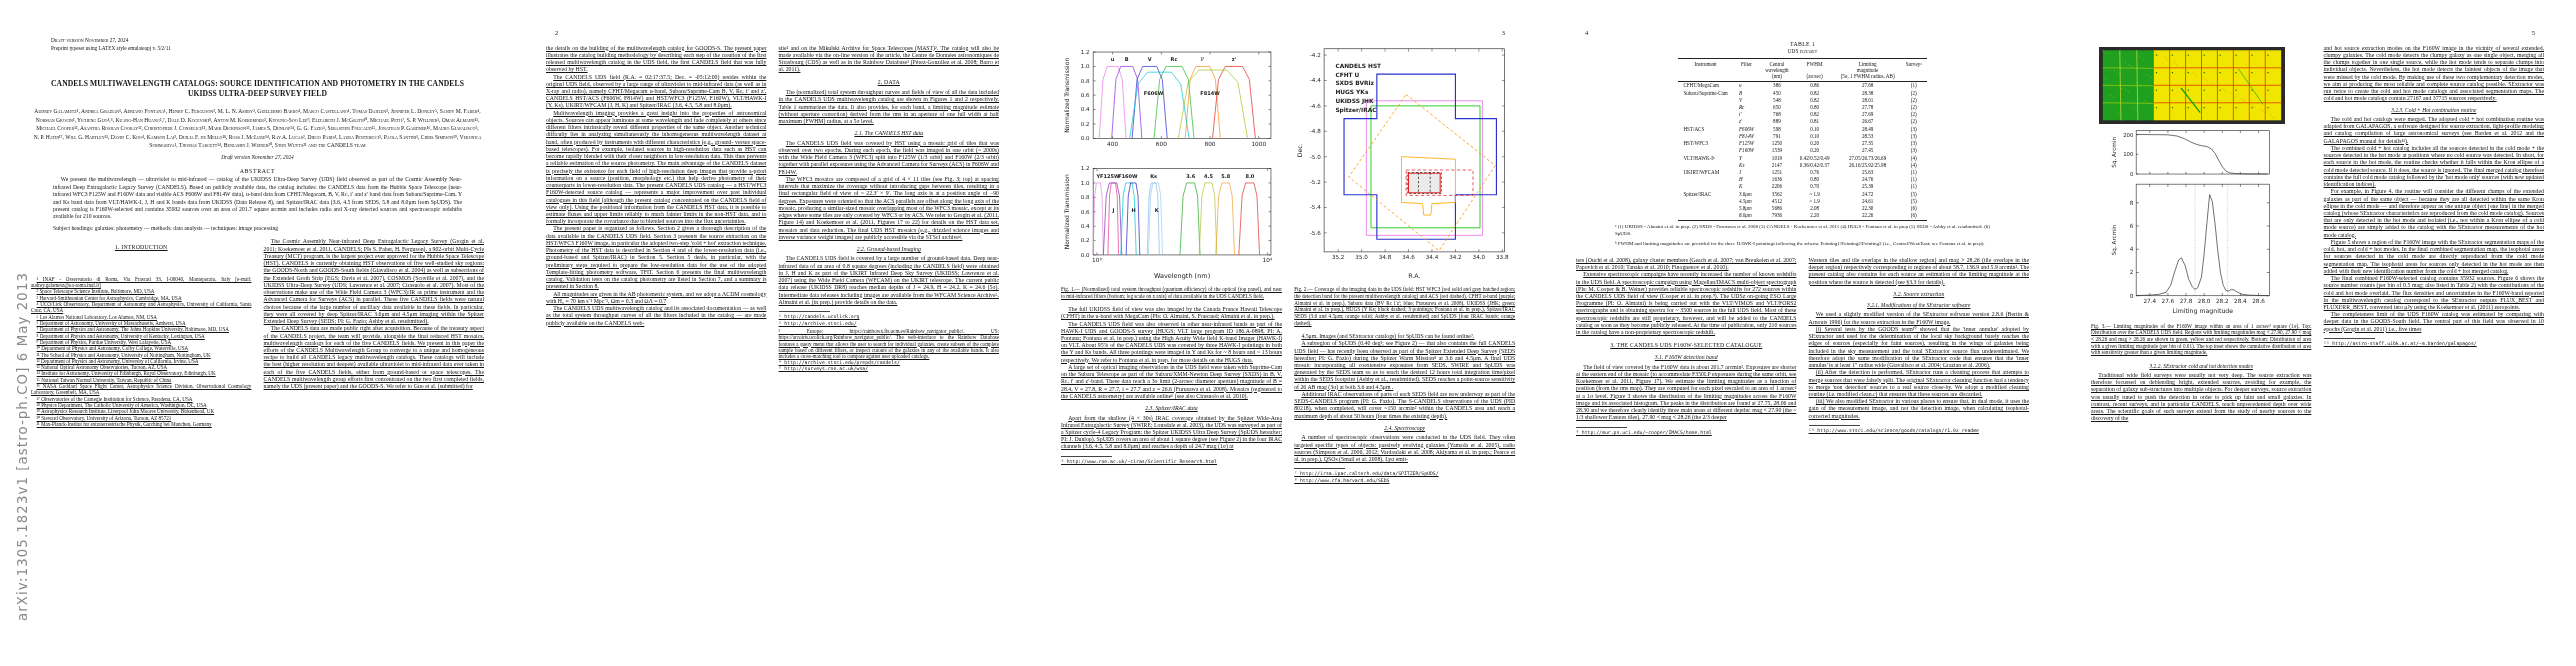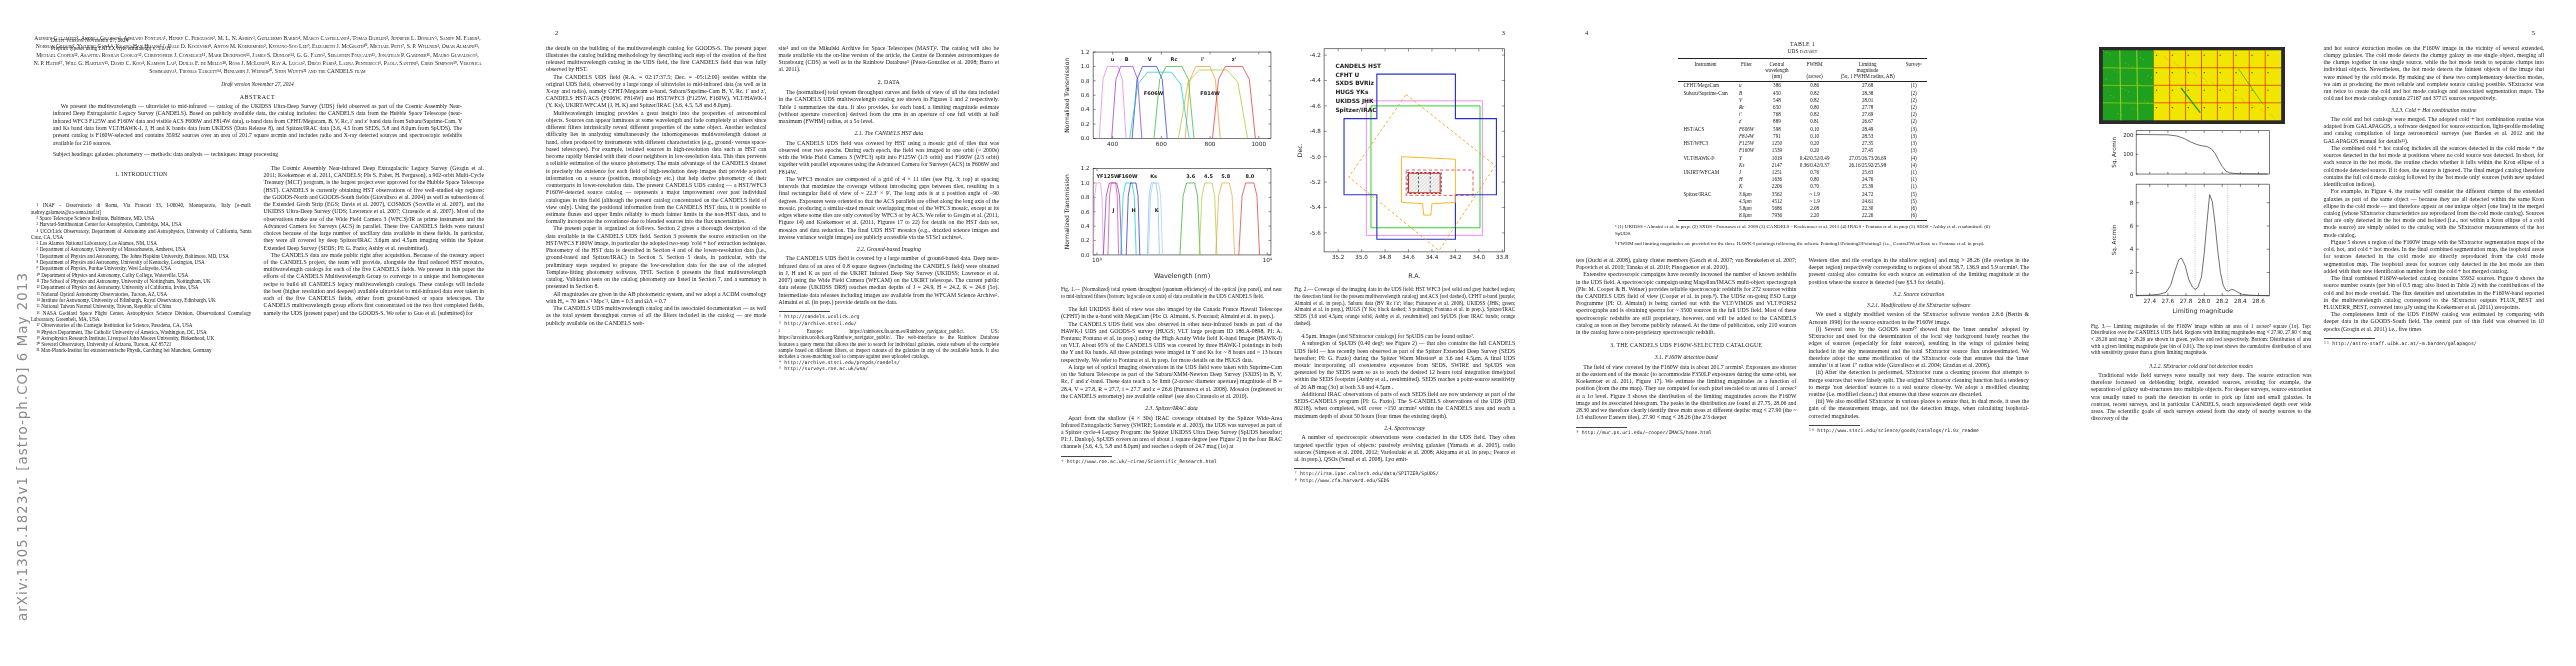--- a/index.html
+++ b/index.html
@@ -1,20 +1,20 @@
 <!DOCTYPE html>
 <html style="font-size:9px"><head>
 <meta charset="utf-8">
 <style>
   html,body{margin:0;padding:0;background:#fff;}
   body{width:2576px;height:667px;overflow:hidden;font-family:"Liberation Serif",serif;color:#141414;}
   .canvas{display:flex;width:2576px;height:667px;}
   .page{width:515px;height:667px;position:relative;box-sizing:border-box;padding:25.6px 31px 0 31px;overflow:hidden;background:#fff;}
   .cols{display:flex;gap:12.2px;margin-top:19px;}
-  .col{width:221px;font-size:5.8px;line-height:1.25;}
+  .col{width:221px;font-size:5.8px;line-height:1.25;text-decoration:underline;}
   .pgnum{position:absolute;top:29px;font-size:6.4px;}
   .pgnum.left{left:40px;} .pgnum.right{right:40px;}
 
   
   .hdr{position:absolute;top:37px;left:51px;font-size:5.3px;line-height:1.5;}
   .hl1{font-variant:small-caps;}
   .sidebar{position:absolute;left:14.5px;top:621px;transform:rotate(-90deg);transform-origin:0 0;
     white-space:nowrap;font-family:"DejaVu Sans",sans-serif;font-size:13.3px;color:#8a8a8a;letter-spacing:1.1px;}
   .title{margin:53px 5.6px 0;text-align:center;font-size:7.6px;font-weight:bold;line-height:1.35;letter-spacing:0.1px;}
   .authors{margin:8.3px 2.2px 0;text-align:center;font-size:5.6px;font-variant:small-caps;line-height:1.5;}
@@ -61,20 +61,21 @@
 <body>
 
 <div class="canvas">
 
   <section class="page">
     <div class="hdr">
       <div class="hl1">Draft version November 27, 2024</div>
       <div class="hl2">Preprint typeset using LATEX style emulateapj v. 5/2/11</div>
     </div>
     <div class="sidebar">arXiv:1305.1823v1  [astro-ph.CO]  6 May 2013</div>
+    <h1 class="title">CANDELS MULTIWAVELENGTH CATALOGS: SOURCE IDENTIFICATION AND PHOTOMETRY IN THE CANDELS UKIDSS ULTRA-DEEP SURVEY FIELD</h1>
     <div class="authors">Audrey Galametz¹, Andrea Grazian¹, Adriano Fontana¹, Henry C. Ferguson², M. L. N. Ashby³, Guillermo Barro⁴, Marco Castellano¹, Tomas Dahlen², Jennifer L. Donley⁵, Sandy M. Faber⁴, Norman Grogin², Yicheng Guo⁴,⁶, Kuang-Han Huang²,⁷, Dale D. Kocevski⁸, Anton M. Koekemoer², Kyoung-Soo Lee⁹, Elizabeth J. McGrath¹⁰, Michael Peth⁷, S. P. Willner³, Omar Almaini¹¹, Michael Cooper¹², Asantha Roshan Cooray¹², Christopher J. Conselice¹¹, Mark Dickinson¹³, James S. Dunlop¹⁴, G. G. Fazio³, Sebastien Foucaud¹⁵, Jonathan P. Gardner¹⁶, Mauro Giavalisco⁶, N. P. Hathi¹⁷, Will G. Hartley¹¹, David C. Koo⁴, Kamson Lai², Duilia F. de Mello¹⁸, Ross J. McLure¹⁴, Ray A. Lucas², Diego Paris¹, Laura Pentericci¹, Paola Santini¹, Chris Simpson¹⁹, Veronica Sommariva¹, Thomas Targett¹⁴, Benjamin J. Weiner²⁰, Stijn Wuyts²¹ and the CANDELS team</div>
     <div class="dateline">Draft version November 27, 2024</div>
     <div class="abs-head">ABSTRACT</div>
     <div class="abstract">We present the multiwavelength — ultraviolet to mid-infrared — catalog of the UKIDSS Ultra-Deep Survey (UDS) field observed as part of the Cosmic Assembly Near-infrared Deep Extragalactic Legacy Survey (CANDELS). Based on publicly available data, the catalog includes: the CANDELS data from the Hubble Space Telescope (near-infrared WFC3 F125W and F160W data and visible ACS F606W and F814W data), u-band data from CFHT/Megacam, B, V, Rc, i′ and z′ band data from Subaru/Suprime-Cam, Y and Ks band data from VLT/HAWK-I, J, H and K bands data from UKIDSS (Data Release 8), and Spitzer/IRAC data (3.6, 4.5 from SEDS, 5.8 and 8.0μm from SpUDS). The present catalog is F160W-selected and contains 35932 sources over an area of 201.7 square arcmin and includes radio and X-ray detected sources and spectroscopic redshifts available for 210 sources.</div>
     <div class="subject">Subject headings: galaxies: photometry — methods: data analysis — techniques: image processing</div>
     <div class="cols p1cols">
       <div class="col">
         <div class="b-h1">1. INTRODUCTION</div>
         <div class="affs">
             <div class="b-aff">¹ INAF - Osservatorio di Roma, Via Frascati 33, I-00040, Monteporzio, Italy [e-mail: audrey.galametz@oa-roma.inaf.it]</div>

